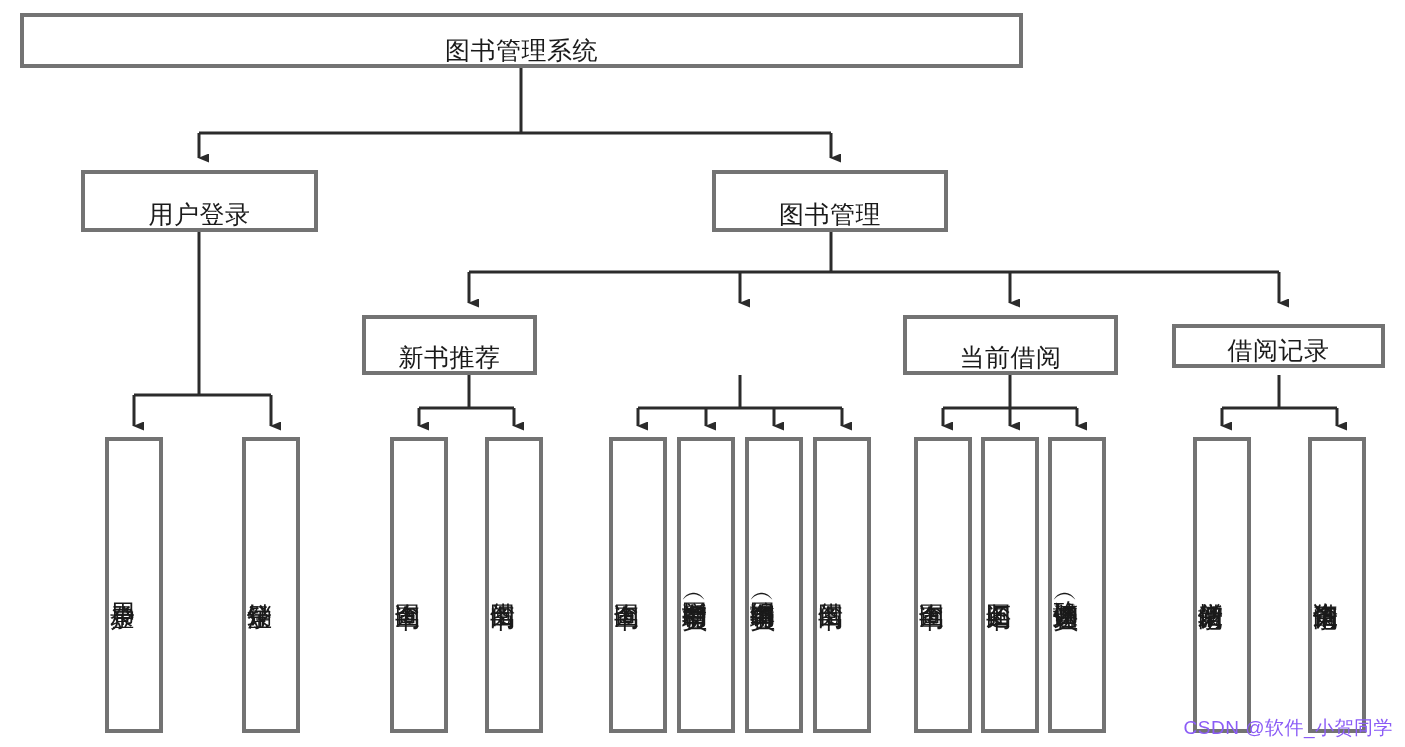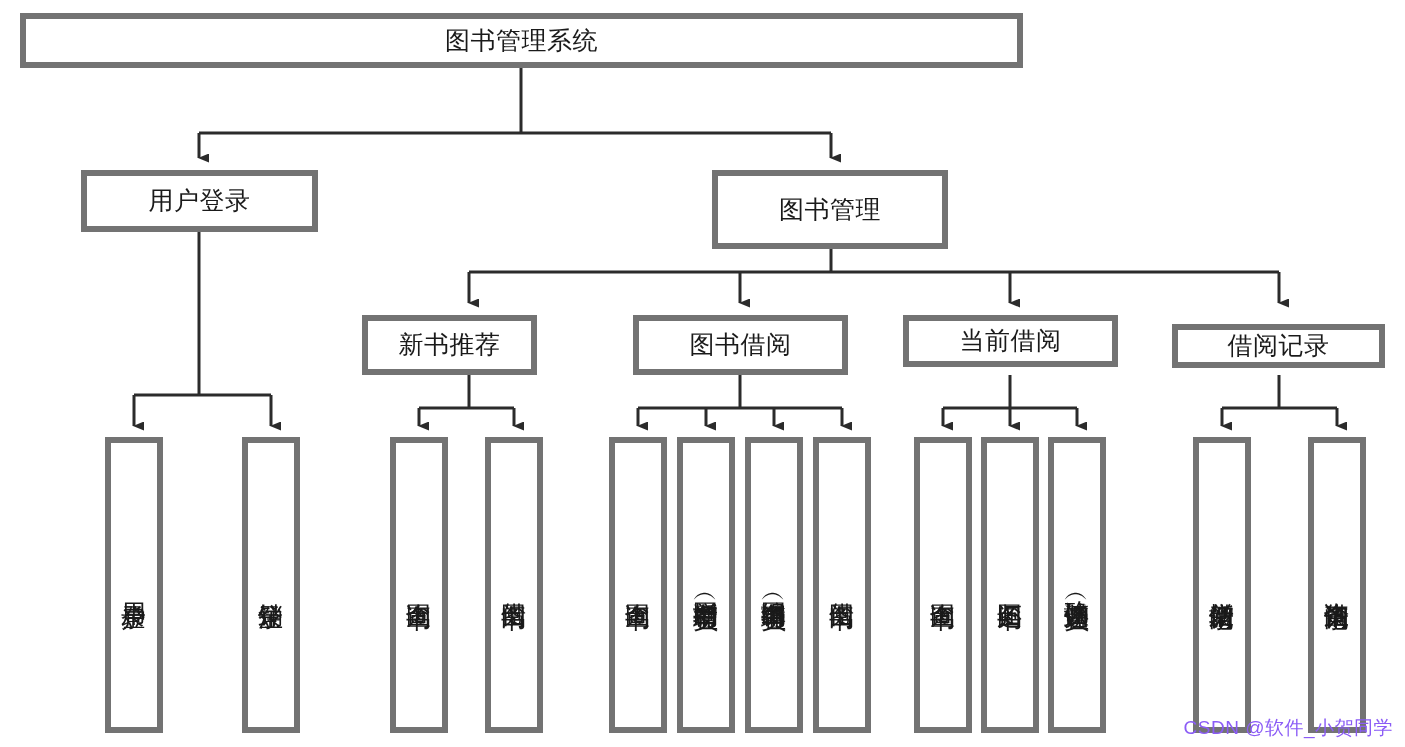--- a/index.html
+++ b/index.html
@@ -23,23 +23,23 @@
     left: 0;
     top: 0;
     width: 1405px;
     height: 747px;
     pointer-events: none;
   }
   .node {
     position: absolute;
     box-sizing: border-box;
     background: #ffffff;
-    border: 6px solid #737373;
+    border: 4px solid #737373;
     display: flex;
-    align-items: center;
+    align-items: flex-end;
     justify-content: center;
     color: #1a1a1a;
   }
   .node-h {
     font-size: 25px;
     letter-spacing: 0.5px;
     line-height: 1.1;
     white-space: nowrap;
   }
   .node-v {
@@ -121,31 +121,28 @@
     </g>
   </svg>
 
   <div class="node node-h" style="left:20px; top:13px; width:1003px; height:55px;">
     <span>图书管理系统</span>
   </div>
 
   <div class="node node-h" style="left:81px; top:170px; width:237px; height:62px;">
     <span>用户登录</span>
   </div>
-  <div class="node node-h" style="left:712px; top:170px; width:236px; height:79px;">
+  <div class="node node-h" style="left:712px; top:170px; width:236px; height:62px;">
     <span>图书管理</span>
   </div>
 
   <div class="node node-h" style="left:362px; top:315px; width:175px; height:60px;">
     <span>新书推荐</span>
   </div>
-  <div class="node node-h" style="left:633px; top:315px; width:215px; height:60px;">
-    <span>图书借阅</span>
-  </div>
-  <div class="node node-h" style="left:903px; top:315px; width:215px; height:52px;">
+  <div class="node node-h" style="left:903px; top:315px; width:215px; height:60px;">
     <span>当前借阅</span>
   </div>
   <div class="node node-h" style="left:1172px; top:324px; width:213px; height:44px;">
     <span>借阅记录</span>
   </div>
 
   <div class="node node-v" style="left:105px; top:437px; width:58px; height:296px;">
     <span class="vtext">用户登录</span>
   </div>
   <div class="node node-v" style="left:242px; top:437px; width:58px; height:296px;">

